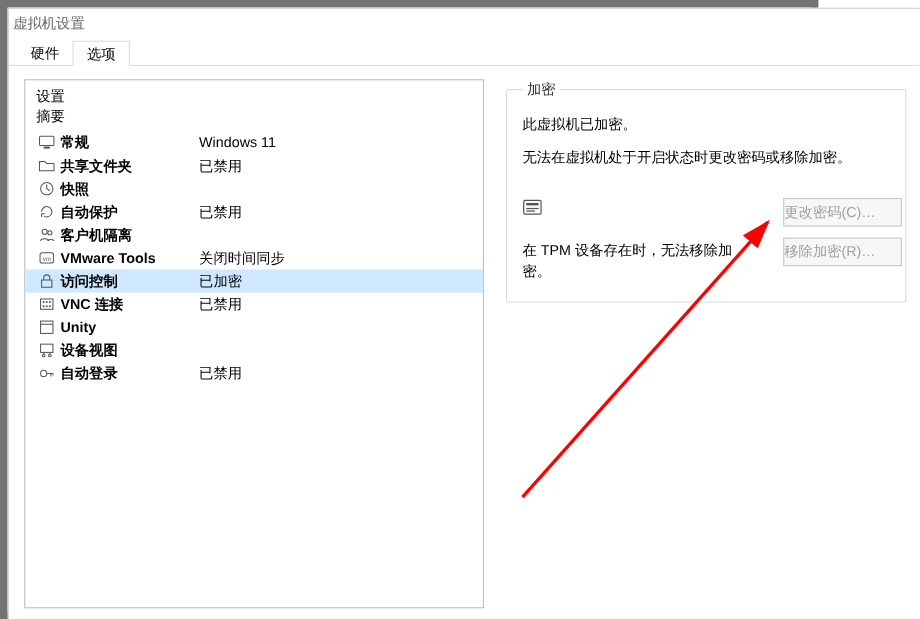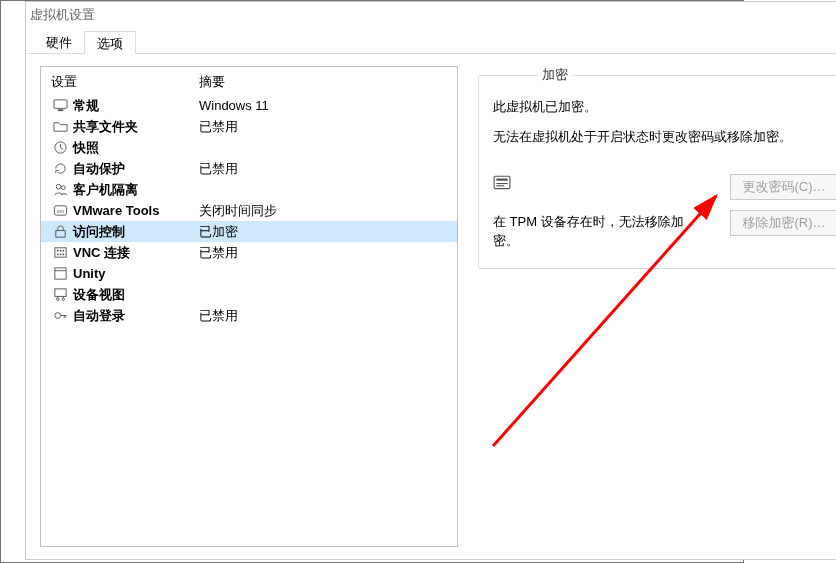--- a/index.html
+++ b/index.html
@@ -1,39 +1,39 @@
 <!DOCTYPE html>
 <html><head>
 <meta charset="utf-8">
 <style>
   * { box-sizing: border-box; margin: 0; padding: 0; }
   body { font-family: "Microsoft YaHei", "Segoe UI", sans-serif; font-size: 13px; color: #000; background: #fff; }
-  .outer { border: 1px solid #737373; width: 744px; height: 563px; position: relative; padding-left: 24px; }
+  .outer { border: 7px solid #737373; width: 744px; height: 563px; position: relative; }
   .window { width: 832px; height: 559px; background: #fff; position: relative; border: 1px solid #ccc; }
   .titlebar { height: 28px; line-height: 25px; padding-left: 4px; color: #666; font-size: 13px; }
   .tabs { height: 24px; border-bottom: 1px solid #dcdcdc; display: flex; padding-left: 8px; gap: 0; }
   .tab { padding: 3px 12px; font-size: 13px; cursor: pointer; border: 1px solid transparent; position: relative; top: 1px; background: #fff;}
   .tab.inactive { border: 1px solid #dcdcdc; border-bottom: 1px solid #fff; background:#fff;}
   .tab.plain { border:none; background:transparent;}
   .content { display: flex; padding: 12px 14px; gap: 20px; height: calc(100% - 52px);}
   .left { width: 418px; border:1px solid #bfbfbf; height:100%; padding:6px 0; background:#fff;}
-  .left-header { display:flex; padding:0 10px 4px 10px; color:#000; font-weight:normal;}
+  .left-header { display:flex; padding:0 10px 4px 10px; color:#000; font-weight:normal;flex-direction:column;}
   .col-setting { width: 148px;}
   .col-summary { flex:1;}
   .row { display:flex; align-items:center; height:21px; padding:0 10px; }
   .row.selected { background:#cde8ff;}
   .row .ic { width:18px; height:16px; display:inline-flex; align-items:center; justify-content:center; margin-right:4px; color:#555;}
   .row .label { width:126px;font-weight:bold;}
   .row .summary { flex:1; color:#000;}
   .right { flex:1; position:relative; }
   fieldset.grp { border:1px solid #dcdcdc; border-radius:2px; padding:8px 14px 18px 14px; }
-  fieldset.grp legend { padding:0 4px; color:#333;margin-left:45px;}
+  fieldset.grp legend { padding:0 4px; color:#333;}
   .para { margin:6px 0 12px 0; color:#000;}
   .btncol { position:absolute; top:108px; right:4px; display:flex; flex-direction:column; gap:10px;}
-  .btn { width:108px; height:26px; border:1px solid #c9c9c9; background:#f7f7f7; color:#a0a0a0; text-align:center; line-height:24px; font-size:13px; cursor:default;}
+  .btn { width:108px; height:26px; border:1px solid #c9c9c9; background:#f7f7f7; color:#a0a0a0; line-height:24px; font-size:13px; cursor:default;}
   .noteblk { display:flex; gap:20px; margin-top:26px; width:200px;flex-direction:column;}
   .note-ic { width:18px; height:18px; flex:none; margin-top:2px;}
   .note-txt { color:#000; line-height:19px;}
   svg.arrow { position:absolute; left:0; top:0; pointer-events:none;}
   
   .ic svg { width:15px; height:15px; }
 </style>
 </head>
 <body>
 

